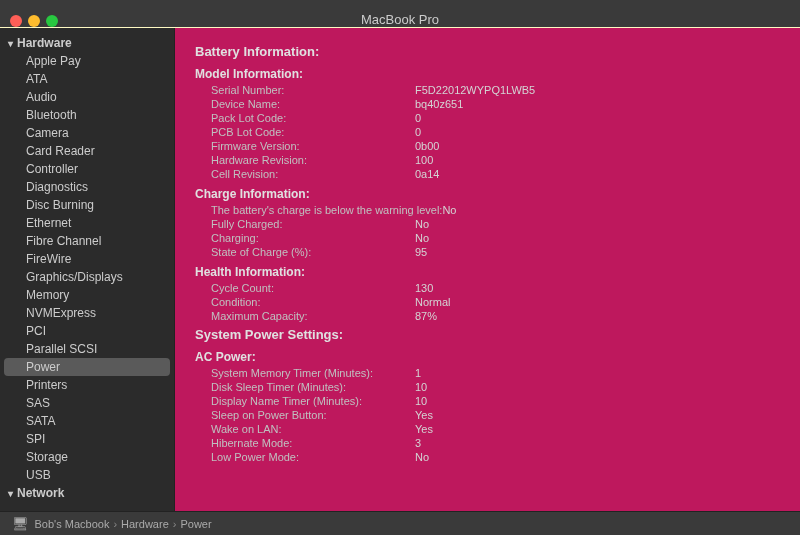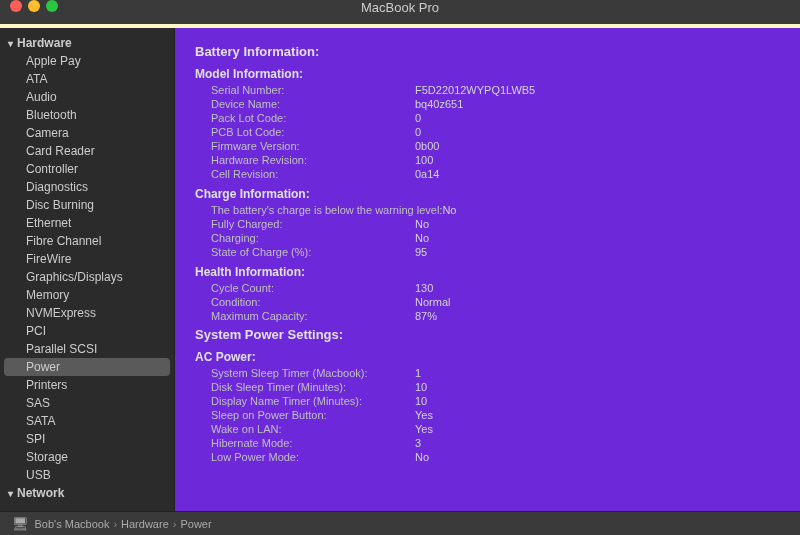--- a/index.html
+++ b/index.html
@@ -11,24 +11,24 @@
       font-size: 12px;
       color: #d4d4d4;
       overflow: hidden;
       display: flex;
       flex-direction: column;
     }
     .title-bar {
       background: #3a3a3a;
       height: 28px;
       display: flex;
-      align-items: flex-start;
+      align-items: flex-end;
       justify-content: center;
       position: relative;
-      border-bottom: 4px solid #fef9c3;
+      border-bottom: 1px solid #fef9c3;
       flex-shrink: 0;
     }
     .traffic-lights {
       position: absolute;
       left: 10px;
       display: flex;
       gap: 6px;
     }
     .traffic-light {
       width: 12px;
@@ -80,21 +80,21 @@
       white-space: nowrap;
     }
     .sidebar-item.active {
       background: #5a5a5a;
       border-radius: 4px;
       margin: 0 4px;
       padding: 2px 4px 2px 22px;
     }
     .content-area {
       flex: 1;
-      background: #6d28d9;
+      background: #be185d;
       overflow-y: auto;
       padding: 16px 20px;
     }
     .content-area::-webkit-scrollbar { width: 6px; }
     .content-area::-webkit-scrollbar-track { background: transparent; }
     .content-area::-webkit-scrollbar-thumb { background: #555; border-radius: 3px; }
     .section-title {
       font-size: 13px;
       font-weight: 700;
       color: #e0e0e0;
@@ -244,21 +244,21 @@
         <span class="info-label">Condition:</span>
         <span class="info-value">Normal</span>
       </div>
       <div class="info-row">
         <span class="info-label">Maximum Capacity:</span>
         <span class="info-value">87%</span>
       </div>
       <div class="section-title" style="margin-top: 4px;">System Power Settings:</div>
       <div class="info-group-label">AC Power:</div>
       <div class="info-row">
-        <span class="info-label">System Sleep Timer (Macbook):</span>
+        <span class="info-label">System Memory Timer (Minutes):</span>
         <span class="info-value">1</span>
       </div>
       <div class="info-row">
         <span class="info-label">Disk Sleep Timer (Minutes):</span>
         <span class="info-value">10</span>
       </div>
       <div class="info-row">
         <span class="info-label">Display Name Timer (Minutes):</span>
         <span class="info-value">10</span>
       </div>

